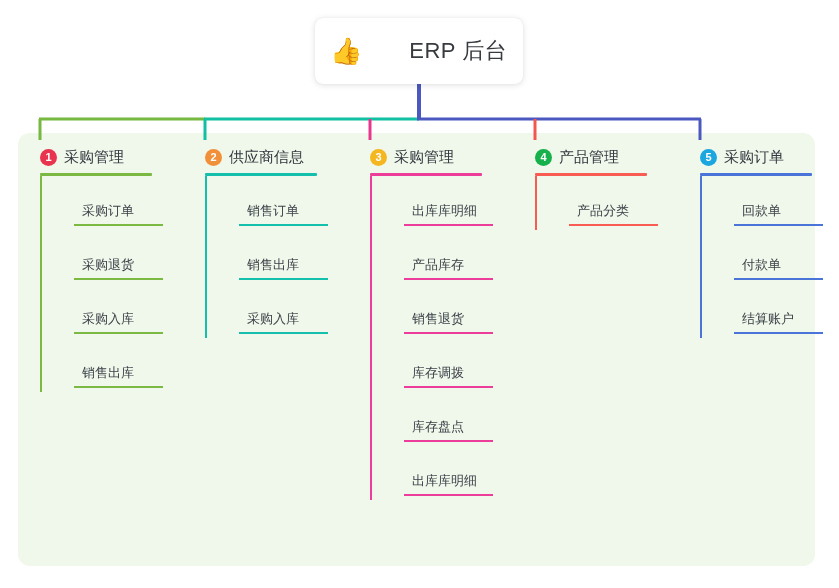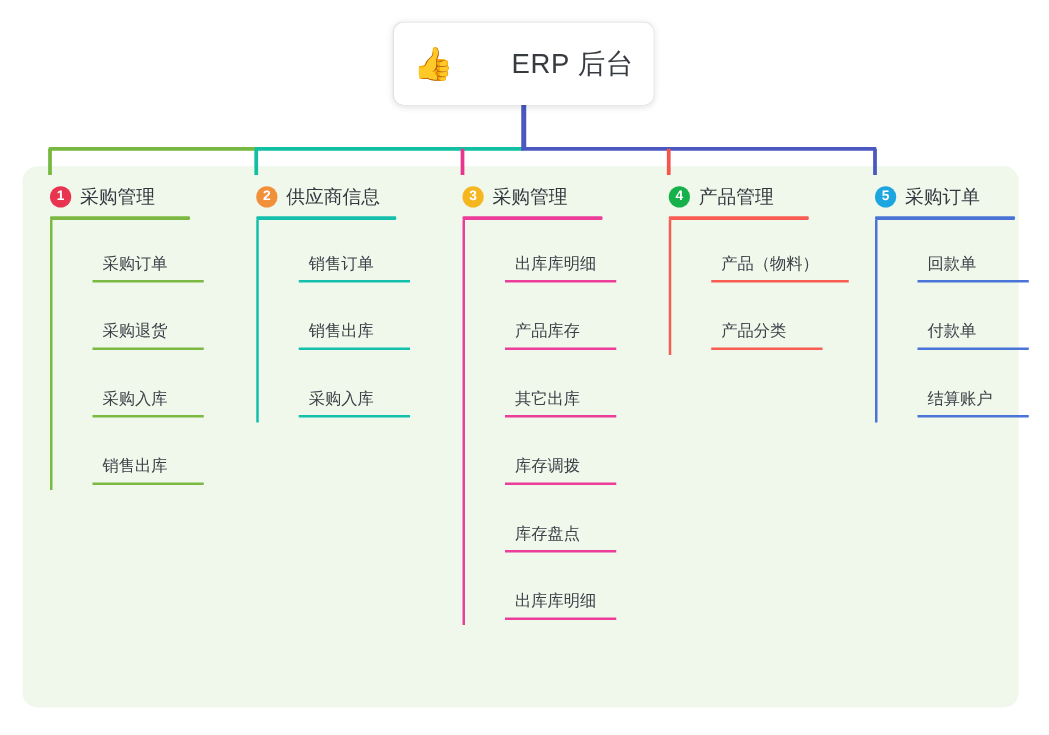--- a/index.html
+++ b/index.html
@@ -221,21 +221,21 @@
         <div class="spine" style="background: rgb(236, 61, 154);"></div>
         <div class="leaf">
           <span class="leaf-label">出库库明细</span>
           <div class="leaf-rule" style="background: rgb(236, 61, 154);"></div>
         </div>
         <div class="leaf">
           <span class="leaf-label">产品库存</span>
           <div class="leaf-rule" style="background: rgb(236, 61, 154);"></div>
         </div>
         <div class="leaf">
-          <span class="leaf-label">其它出库</span>
+          <span class="leaf-label">销售退货</span>
           <div class="leaf-rule" style="background: rgb(236, 61, 154);"></div>
         </div>
         <div class="leaf">
           <span class="leaf-label">库存调拨</span>
           <div class="leaf-rule" style="background: rgb(236, 61, 154);"></div>
         </div>
         <div class="leaf">
           <span class="leaf-label">库存盘点</span>
           <div class="leaf-rule" style="background: rgb(236, 61, 154);"></div>
         </div>
@@ -247,24 +247,20 @@
     </div>
     <div class="column" style="left: 513px;">
       <div class="col-head">
         <span class="badge" style="background: rgb(23, 177, 75);">4</span>
         <span class="col-title">产品管理</span>
       </div>
       <div class="head-rule" style="background: rgb(248, 92, 83);"></div>
       <div class="leaves">
         <div class="spine" style="background: rgb(248, 92, 83);"></div>
         <div class="leaf">
-          <span class="leaf-label">产品（物料）</span>
-          <div class="leaf-rule" style="background: rgb(248, 92, 83); width: 110px;"></div>
-        </div>
-        <div class="leaf">
           <span class="leaf-label">产品分类</span>
           <div class="leaf-rule" style="background: rgb(248, 92, 83);"></div>
         </div>
       </div>
     </div>
     <div class="column" style="left: 678px;">
       <div class="col-head">
         <span class="badge" style="background: rgb(28, 166, 224);">5</span>
         <span class="col-title">采购订单</span>
       </div>

